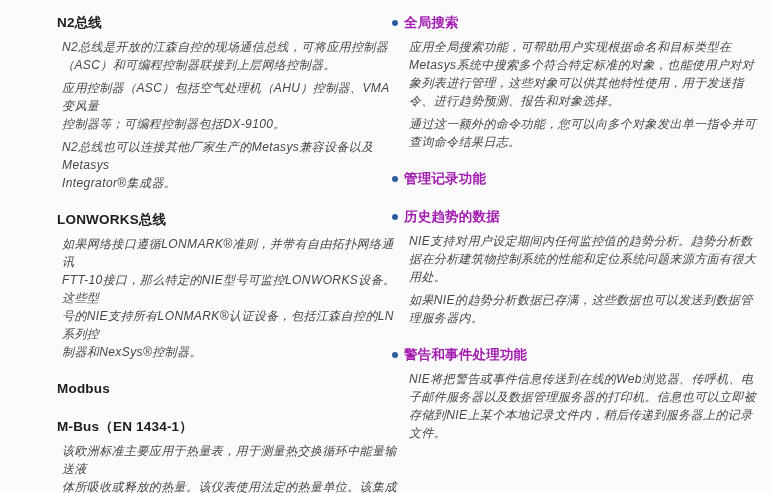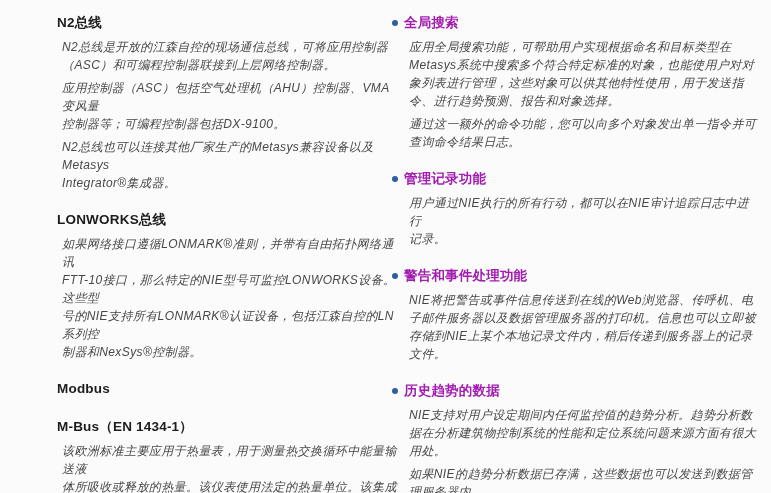--- a/index.html
+++ b/index.html
@@ -122,42 +122,40 @@
     <div class="section">
       <p class="paragraph">通过这一额外的命令功能，您可以向多个对象发出单一指令并可
 查询命令结果日志。</p>
     </div>
 
     <div class="section">
       <h3 class="section-heading">
           <span class="bullet-icon"></span>
           <span>管理记录功能</span>
         </h3>
-      <p class="paragraph">用户通过NIE执行的所有行动，都可以在NIE审计追踪日志中进行
-记录。</p>
-    </div>
-
-    <div class="section">
-      <h3 class="section-heading">
-          <span class="bullet-icon"></span>
-          <span>警告和事件处理功能</span>
-        </h3>
-      <p class="paragraph">NIE将把警告或事件信息传送到在线的Web浏览器、传呼机、电
-子邮件服务器以及数据管理服务器的打印机。信息也可以立即被
-存储到NIE上某个本地记录文件内，稍后传递到服务器上的记录
-文件。</p>
     </div>
 
     <div class="section">
       <h3 class="section-heading">
           <span class="bullet-icon"></span>
           <span>历史趋势的数据</span>
         </h3>
       <p class="paragraph">NIE支持对用户设定期间内任何监控值的趋势分析。趋势分析数
 据在分析建筑物控制系统的性能和定位系统问题来源方面有很大
 用处。</p>
       <p class="paragraph">如果NIE的趋势分析数据已存满，这些数据也可以发送到数据管
 理服务器内。</p>
     </div>
 
+    <div class="section">
+      <h3 class="section-heading">
+          <span class="bullet-icon"></span>
+          <span>警告和事件处理功能</span>
+        </h3>
+      <p class="paragraph">NIE将把警告或事件信息传送到在线的Web浏览器、传呼机、电
+子邮件服务器以及数据管理服务器的打印机。信息也可以立即被
+存储到NIE上某个本地记录文件内，稍后传递到服务器上的记录
+文件。</p>
+    </div>
+
   </div>
 
 </div>
 
 </body></html>

